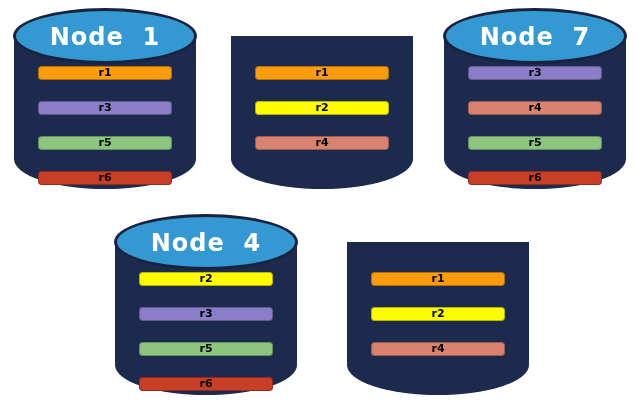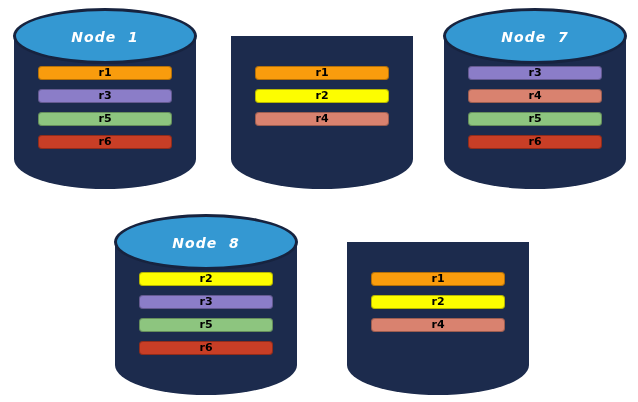--- a/index.html
+++ b/index.html
@@ -40,35 +40,34 @@
     border: 3px solid var(--outline-color, #17233F);
     border-radius: 50%;
     display: flex;
     align-items: center;
     justify-content: center;
     z-index: 2;
   }
   .node-label {
     color: var(--label-color, #ffffff);
     font-weight: bold;
-    font-size: 14px;
+    font-size: 24px;
     letter-spacing: 1px;
     white-space: pre;
     transform: translateY(1px);
-    font-style: italic;
   }
   .bars {
     position: absolute;
     top: 58px;
     left: 50%;
     transform: translateX(-50%);
     width: 134px;
     display: flex;
     flex-direction: column;
-    gap: 9px;
+    gap: 21px;
     z-index: 3;
   }
   .bar {
     height: 14px;
     line-height: 14px;
     border-radius: 4px;
     text-align: center;
     font-size: 11px;
     font-weight: bold;
     color: #000000;
@@ -111,21 +110,21 @@
         <div class="bar" style="background: rgb(139, 125, 200); color: rgb(0, 0, 0);">r3</div>
         <div class="bar" style="background: rgb(217, 130, 111); color: rgb(0, 0, 0);">r4</div>
         <div class="bar" style="background: rgb(141, 197, 127); color: rgb(0, 0, 0);">r5</div>
         <div class="bar" style="background: rgb(200, 62, 38); color: rgb(0, 0, 0);">r6</div>
       </div>
     </div>
 
     <div class="cylinder" style="left: 114px; top: 214px; --body-color: #1C2B4D; --top-color: #3498D2; --outline-color: #17233F; --label-color: #FFFFFF;">
       <div class="cyl-body"></div>
       <div class="cyl-top">
-        <span class="node-label">Node  8</span>
+        <span class="node-label">Node  4</span>
       </div>
       <div class="bars">
         <div class="bar" style="background: rgb(253, 253, 0); color: rgb(0, 0, 0);">r2</div>
         <div class="bar" style="background: rgb(139, 125, 200); color: rgb(0, 0, 0);">r3</div>
         <div class="bar" style="background: rgb(141, 197, 127); color: rgb(0, 0, 0);">r5</div>
         <div class="bar" style="background: rgb(200, 62, 38); color: rgb(0, 0, 0);">r6</div>
       </div>
     </div>
 
     <div class="cylinder" style="left: 346px; top: 214px; --body-color: #1C2B4D; --top-color: #3498D2; --outline-color: #17233F; --label-color: #FFFFFF;">

